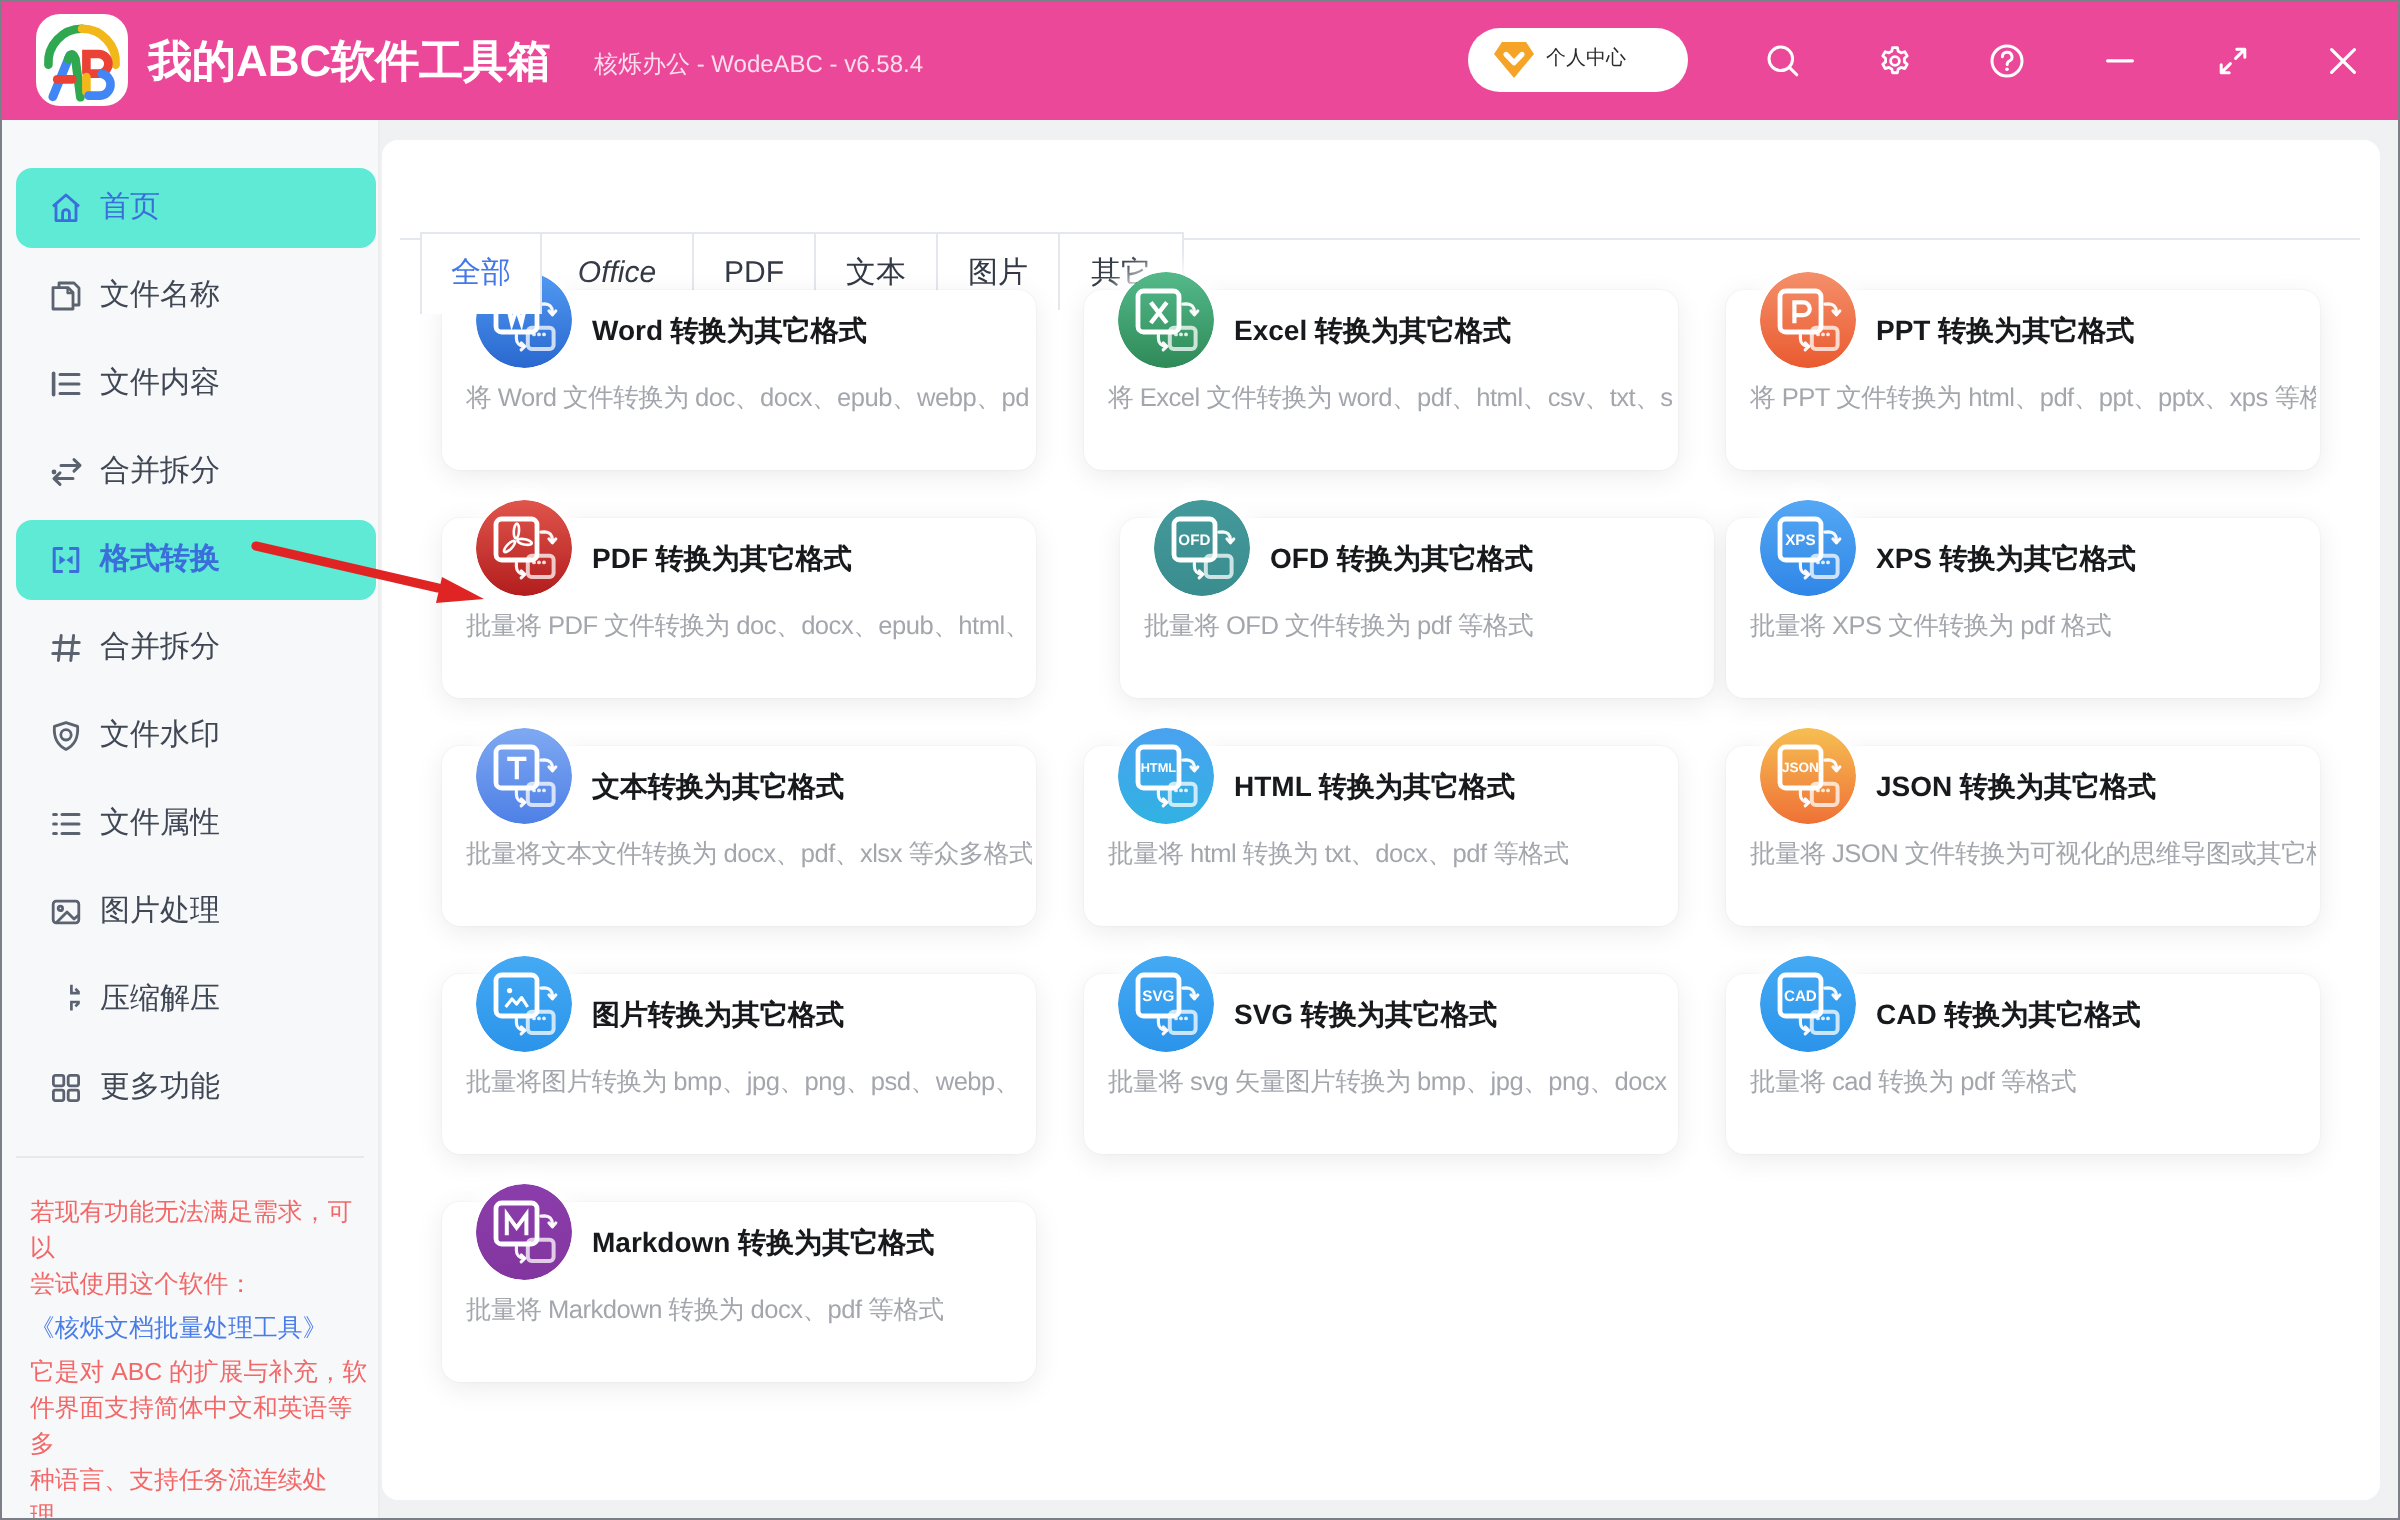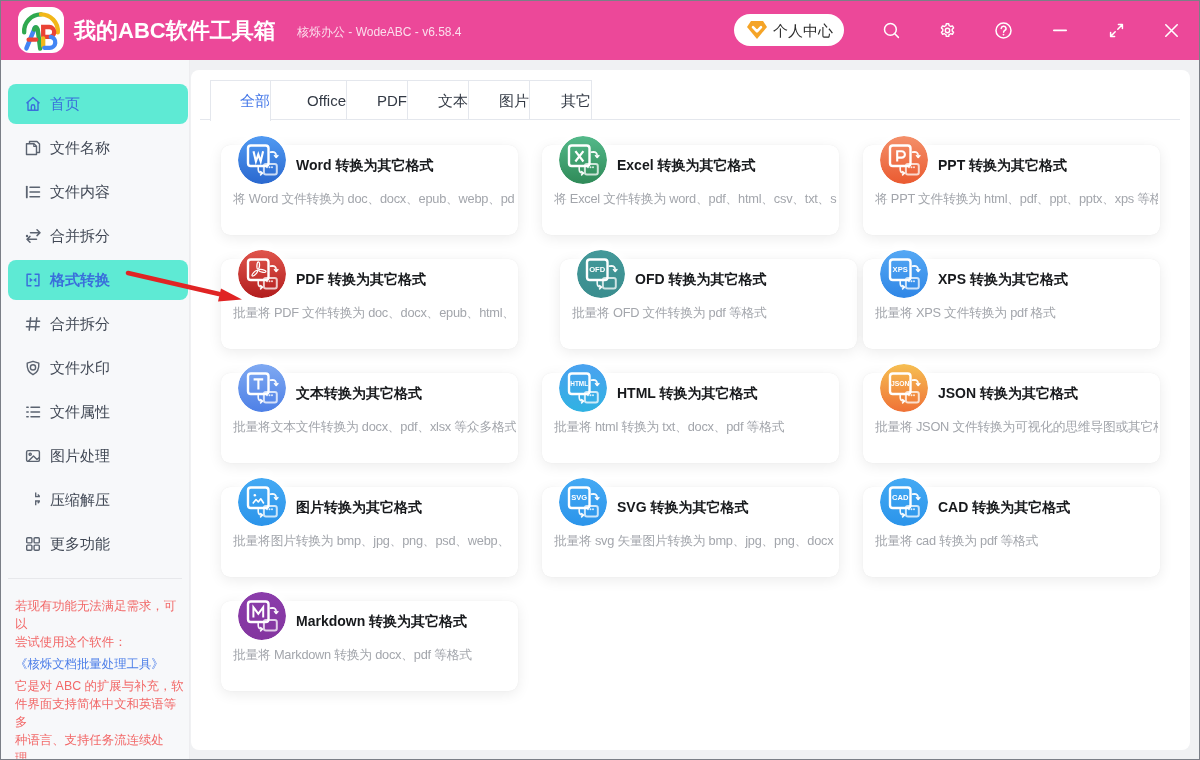--- a/index.html
+++ b/index.html
@@ -3,36 +3,36 @@
 <meta charset="utf-8">
 <style>
 html,body{margin:0;padding:0;}
 body{width:1200px;height:760px;position:relative;overflow:hidden;background:#fff;
  font-family:"Liberation Sans",sans-serif;-webkit-font-smoothing:antialiased;}
 #topbar{position:absolute;left:0;top:0;width:1200px;height:60px;background:#ec4899;}
 #logo{position:absolute;left:18px;top:7px;width:46px;height:46px;background:#fff;border-radius:12px;}
 #apptitle{position:absolute;left:74px;top:16px;font-size:22px;font-weight:bold;color:#fff;}
 #appsub{position:absolute;left:297px;top:24px;font-size:12px;color:rgba(255,255,255,0.82);}
 #pill{position:absolute;left:734px;top:14px;width:110px;height:32px;background:#fff;border-radius:16px;}
-#pilltext{position:absolute;left:39px;top:8px;font-size:15px;color:#2b2b2b;}
+#pilltext{position:absolute;left:39px;top:8px;font-size:10px;color:#2b2b2b;}
 .tbi{position:absolute;top:21px;}
 #sidebar{position:absolute;left:0;top:60px;width:190px;height:700px;background:#f7f8fa;border-right:1px solid #ededf0;box-sizing:border-box;}
 .mi{position:absolute;left:8px;width:180px;height:40px;border-radius:8px;color:#414855;font-size:15px;line-height:40px;}
 .mi .lbl{position:absolute;left:42px;top:0;}
 .mi svg{position:absolute;left:17px;top:12px;}
 .mi.act{background:#5eead4;color:#3a6fdb;font-weight:bold;}
 #sep{position:absolute;left:8px;top:518px;width:174px;height:1px;background:#e7e8eb;}
 #sidenote{position:absolute;left:15px;top:537px;width:172px;font-size:12.4px;line-height:18px;color:#f26868;}
 #sidenote .lnk{color:#4a7ce8;display:block;margin:4px 0;}
 #mainbg{position:absolute;left:190px;top:60px;width:1010px;height:700px;background:#f0f1f3;}
 #panel{position:absolute;left:1px;top:10px;width:999px;height:680px;background:#fff;border-radius:8px;}
 #tabline{position:absolute;left:9px;top:49px;width:980px;height:1px;background:#e4e7ed;}
 #tabs{position:absolute;left:19px;top:10px;height:39px;display:flex;}
 .tab{height:39px;line-height:39px;border:1px solid #e4e7ed;border-bottom:none;border-left:none;
- padding:0;text-align:right;font-size:15px;color:#333a45;background:#fff;box-sizing:border-box;white-space:nowrap;}
+ padding:0;text-align:center;font-size:15px;color:#333a45;background:#fff;box-sizing:border-box;white-space:nowrap;margin-top:36px;}
 .tab:first-child{border-left:1px solid #e4e7ed;}
 .tab.act{color:#4477e8;height:41px;position:relative;z-index:2;}
 .card{position:absolute;width:297px;height:90px;background:#fff;border-radius:9px;
  box-shadow:0 0 1px rgba(0,0,0,0.08),0 3px 14px rgba(0,0,0,0.08);}
 .card .ic{position:absolute;left:17px;top:-9px;width:48px;height:48px;border-radius:50%;
  box-shadow:0 0 10px 5px rgba(255,255,255,0.9);}
 .card .ti{position:absolute;left:75px;top:11px;font-size:14px;font-weight:bold;color:#17191c;line-height:19px;white-space:nowrap;}
 .card .de{position:absolute;left:12px;top:45px;right:2px;font-size:12.8px;letter-spacing:-0.25px;color:#a3a6ac;line-height:17px;white-space:nowrap;overflow:hidden;}
 #winborder{position:absolute;left:0;top:0;width:1198px;height:758px;border:1px solid #7b7f87;pointer-events:none;z-index:99;}
 </style>
@@ -171,21 +171,21 @@
 </div>
 <svg id="redarrow" style="position:absolute;left:118px;top:262px;z-index:50;" width="140" height="48" viewBox="0 0 140 48">
  <path d="M10,11 L101,32" stroke="#e02424" stroke-width="4.6" stroke-linecap="round" fill="none"></path>
  <path d="M103,26.5 L124,37.5 L100,39.5 Z" fill="#e02424"></path>
 </svg>
 <div id="mainbg">
  <div id="panel">
   <div id="tabline"></div>
   <div id="tabs">
    <div class="tab act" style="width:61px;">全部</div>
-        <div class="tab" style="width:76px;">Office</div>
+        <div class="tab" style="width:76px;font-style:italic;">Office</div>
         <div class="tab" style="width:61px;">PDF</div>
         <div class="tab" style="width:61px;">文本</div>
         <div class="tab" style="width:61px;">图片</div>
         <div class="tab" style="width:62px;">其它</div>
   </div>
   <svg width="0" height="0" style="position:absolute;">
    <defs>
     <linearGradient id="gb" x1="0" y1="0" x2="0" y2="1">
             <stop offset="0" stop-color="#519af2"></stop>
             <stop offset="1" stop-color="#2a68cf"></stop>

